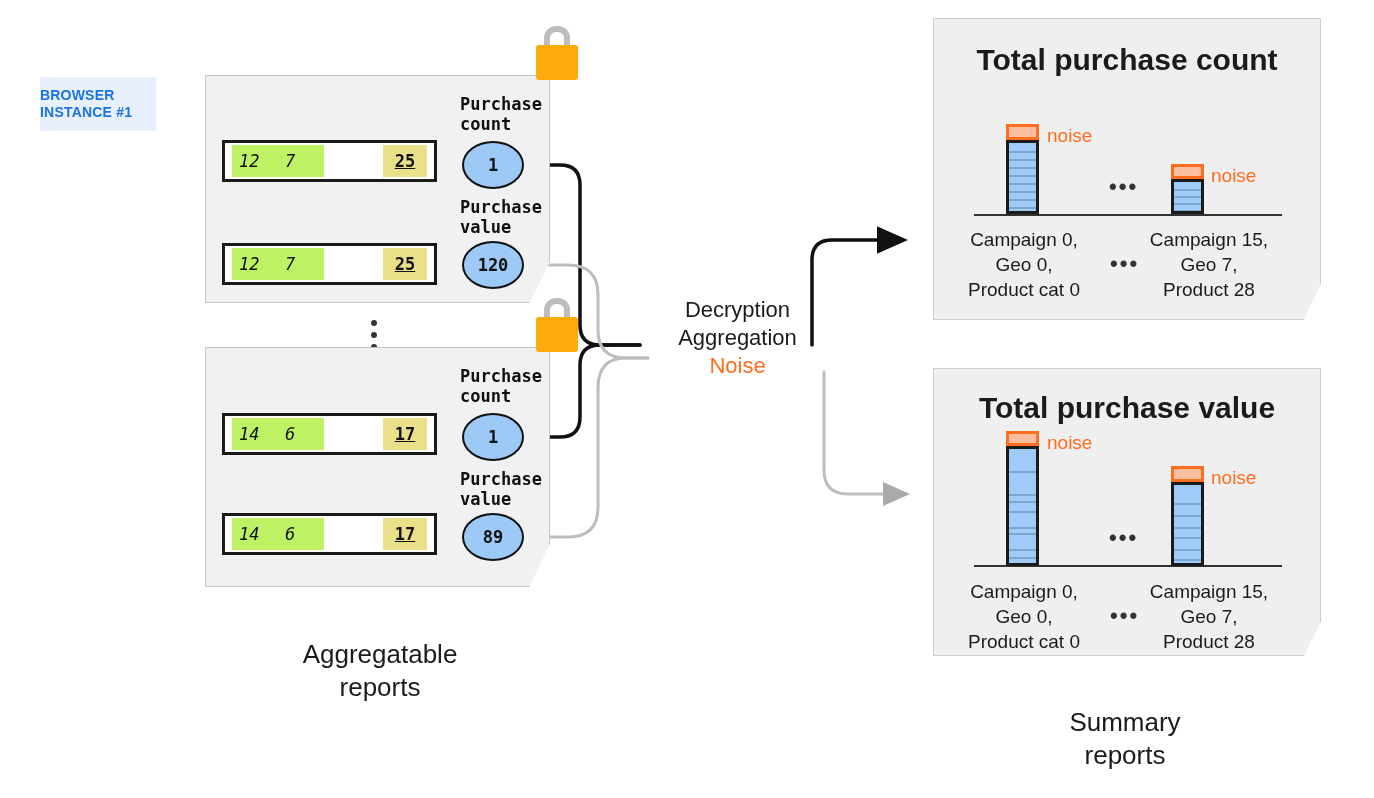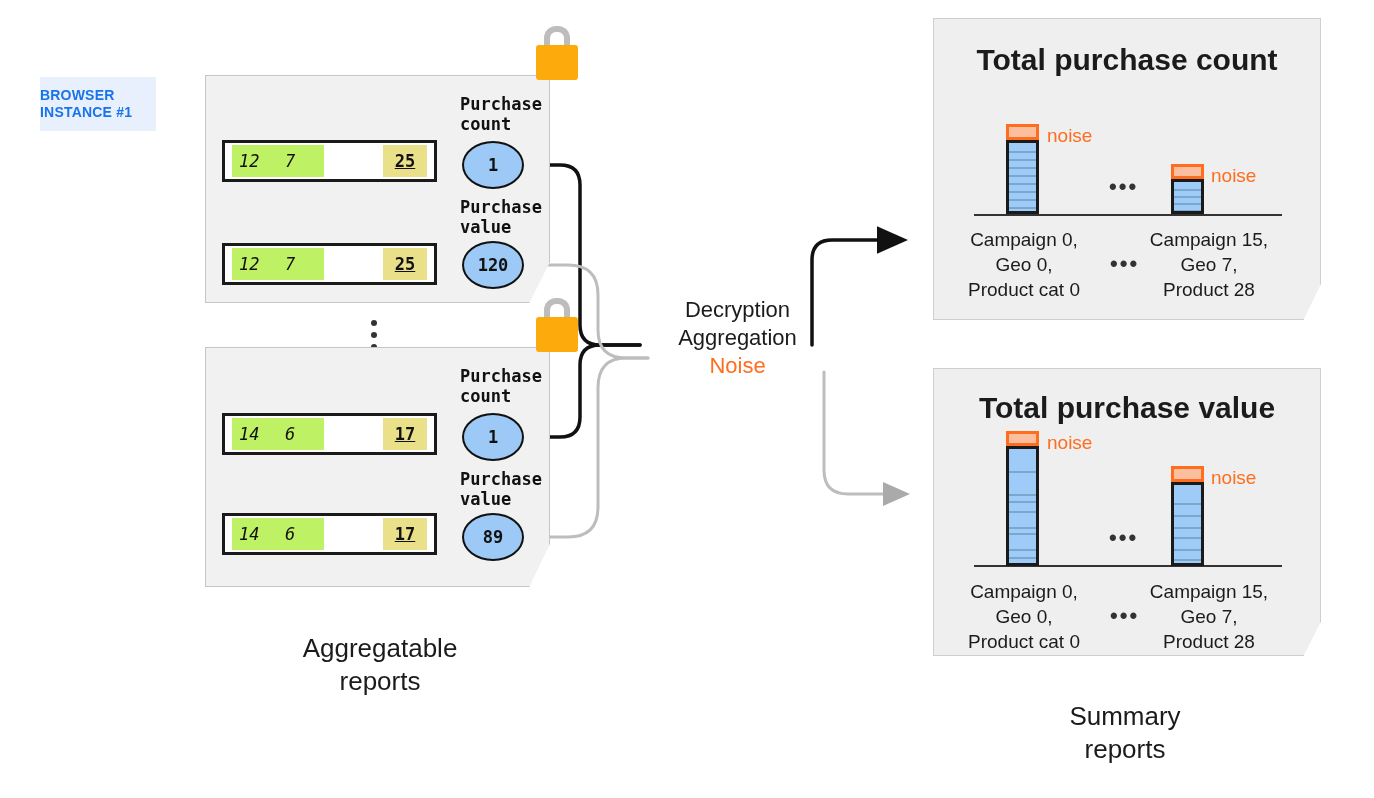--- a/index.html
+++ b/index.html
@@ -150,20 +150,21 @@
   }
   .center-text .noise{color:#ff6d1f;}
 
   
   .caption{
     text-align:center;
     font-size:26px;
     line-height:33px;
     color:#1b1b1b;
     white-space:pre-line;
+    margin-top:6px;
   }
 
   svg.wires{position:absolute;left:0;top:0;width:1374px;height:798px;pointer-events:none;}
 </style>
 </head>
 <body>
 
 <div id="stage">
 
   <svg class="wires" viewBox="0 0 1374 798">

